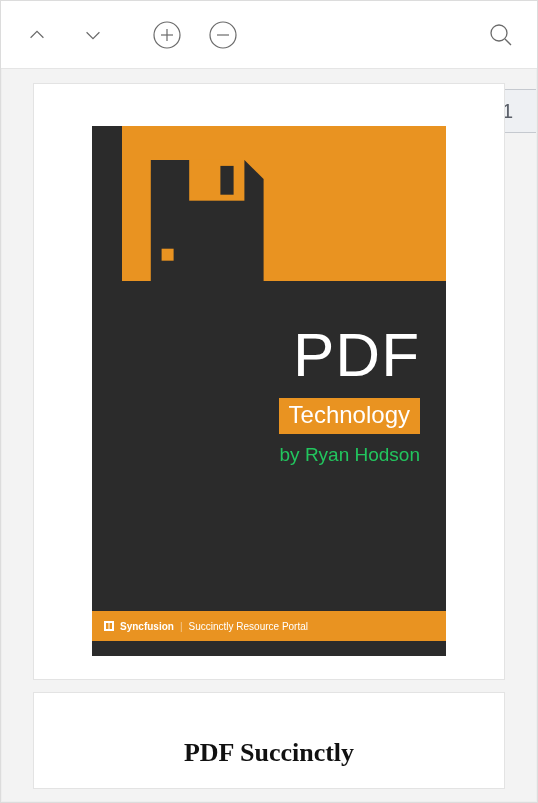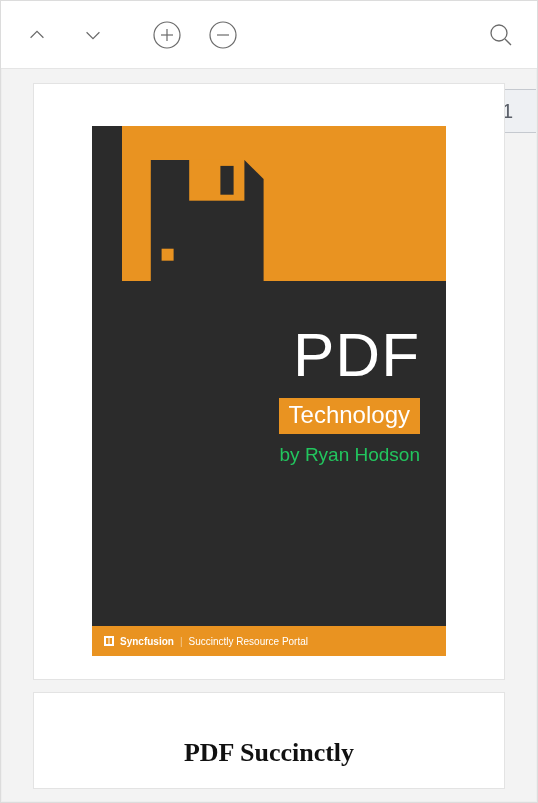--- a/index.html
+++ b/index.html
@@ -110,21 +110,21 @@
     color: #fff;
   }
   .cover-author {
     margin-top: 10px;
     font-size: 19px;
     font-weight: 300;
     color: #22c55e;
   }
   .cover-footer {
     position: absolute;
-    left: 0; bottom: 0; right: 0;
+    left: 0; bottom: 15px; right: 0;
     height: 30px;
     background: #e99321;
     display: flex; align-items: center;
     padding-left: 12px;
     color: #fff;
     font-size: 10px;
     gap: 6px;
   }
   .footer-divider {
     opacity: 0.5;

